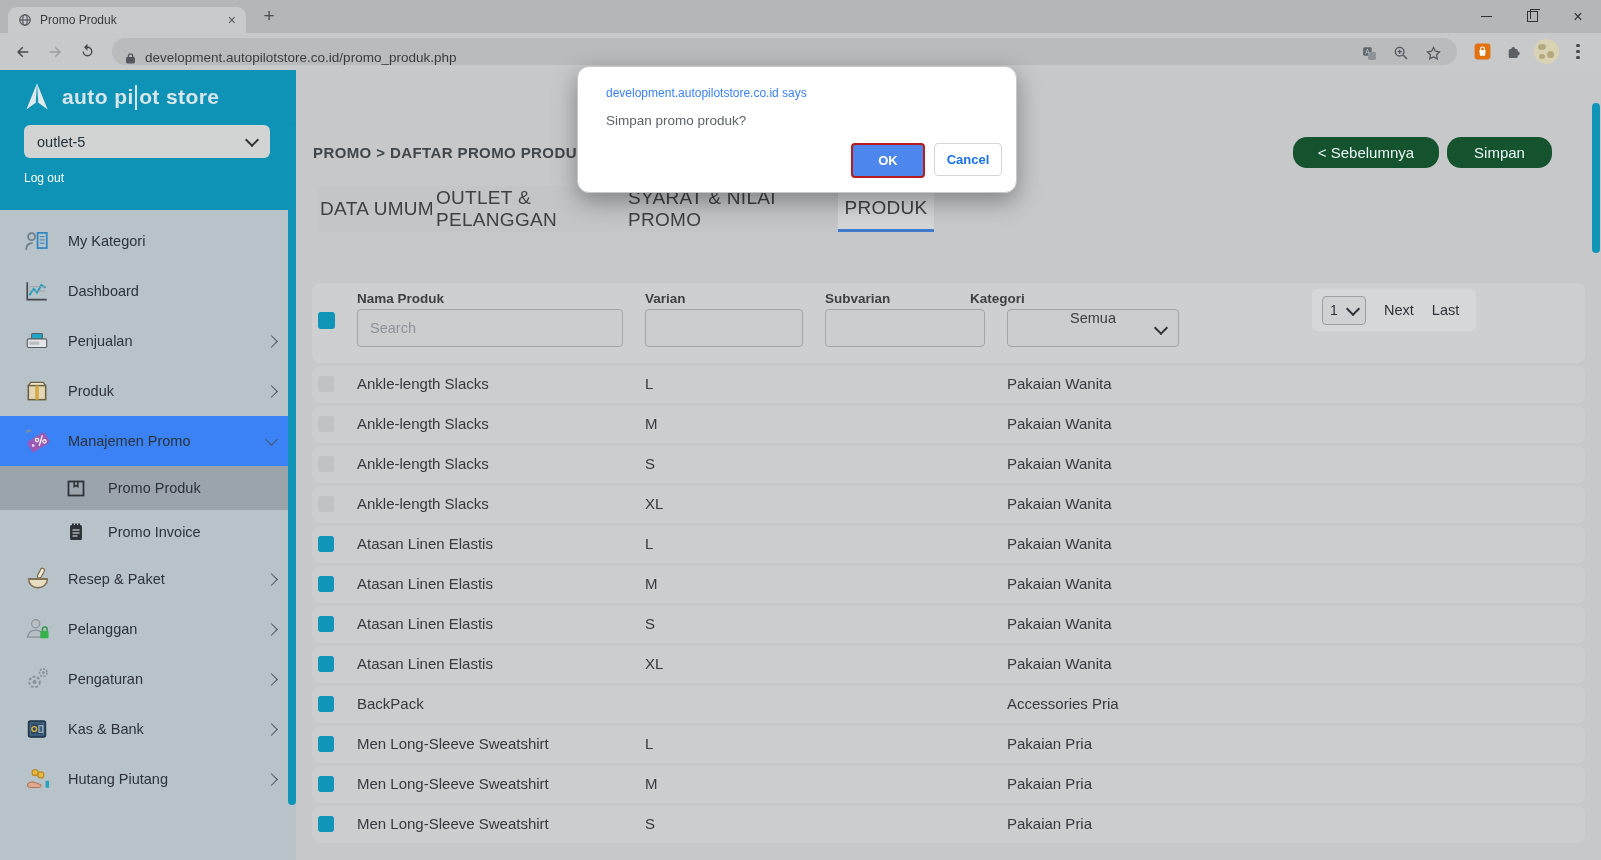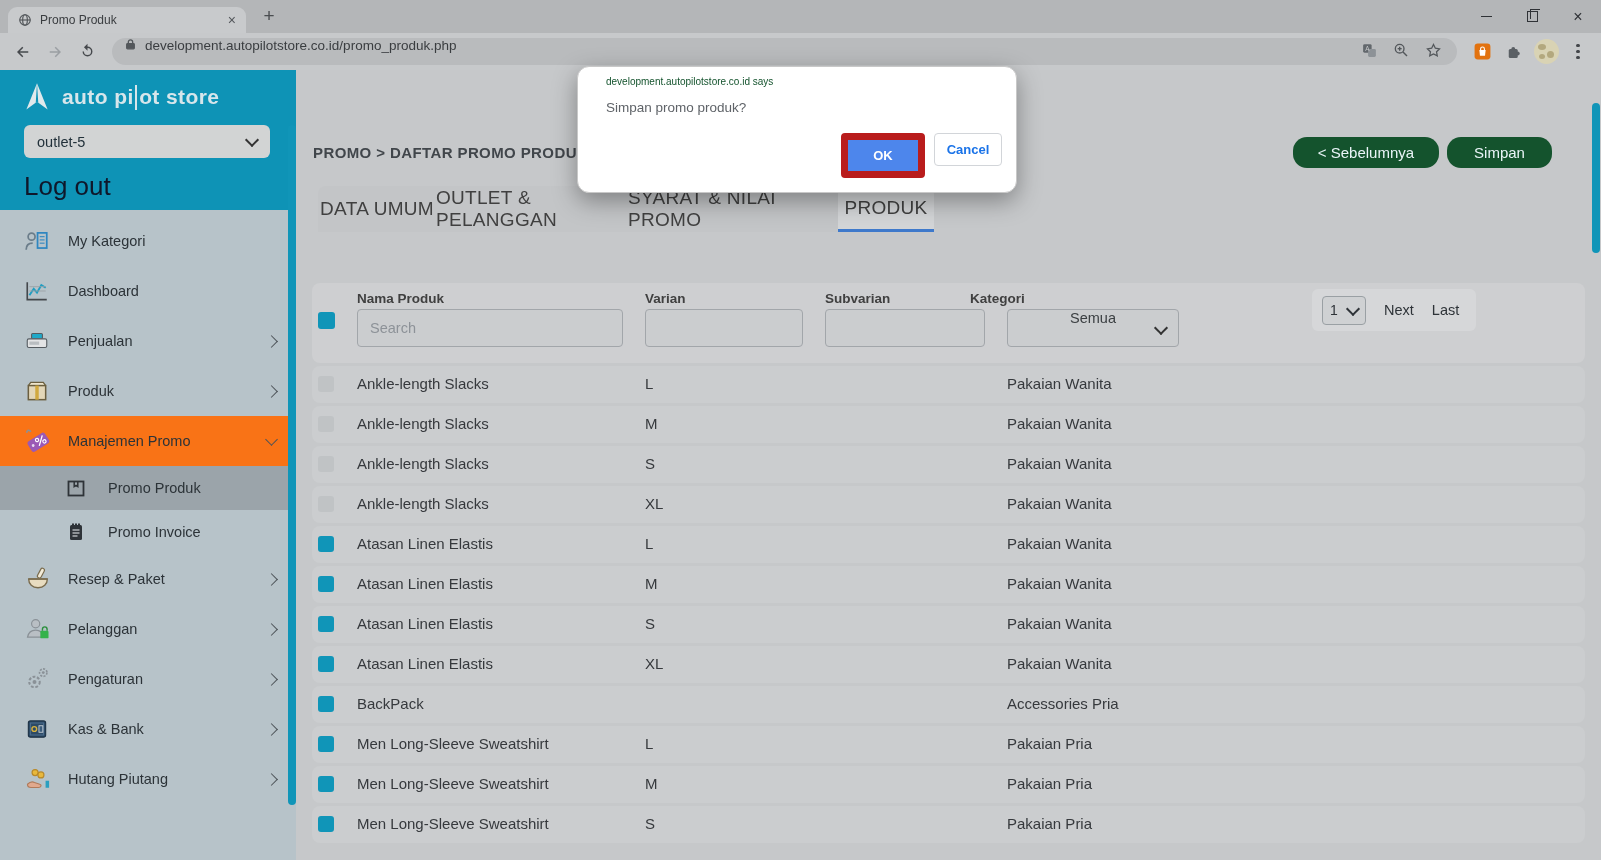--- a/index.html
+++ b/index.html
@@ -14,44 +14,44 @@
   .newtab{position:absolute;left:256px;top:3px;font-size:19px;color:#4a4d50;width:26px;height:26px;
           display:flex;align-items:center;justify-content:center;}
   .wincontrols{position:absolute;right:0;top:0;height:33px;display:flex;}
   .winbtn{width:46px;display:flex;align-items:center;justify-content:center;color:#2f3236;}
   .min-glyph{width:11px;height:0;border-top:1.6px solid #2f3236;display:block;}
   .restore-glyph{width:9px;height:9px;border:1.4px solid #2f3236;position:relative;display:block;}
   .restore-glyph:before{content:"";position:absolute;left:2px;bottom:2px;width:9px;height:9px;border:1.4px solid #2f3236;border-right:none;border-bottom:none;}
   .close-glyph{font-size:16px;line-height:1;}
   .toolbar{height:37px;background:#c7c9cb;display:flex;align-items:center;padding:0 8px;box-sizing:border-box;gap:2px;}
   .navicon{width:30px;height:30px;display:flex;align-items:center;justify-content:center;flex-shrink:0;}
-  .urlbar{flex:1;height:27px;border-radius:14px;background:#b9bbbd;display:flex;align-items:flex-start;
+  .urlbar{flex:1;height:27px;border-radius:14px;background:#b9bbbd;display:flex;align-items:flex-end;
           padding:0 12px;box-sizing:border-box;margin:0 8px;gap:8px;min-width:0;}
   .urltext{font-size:13.5px;color:#3a3d40;flex:1;white-space:nowrap;overflow:hidden;}
   .pillicon{width:24px;height:24px;display:flex;align-items:center;justify-content:center;flex-shrink:0;}
   .exticon{width:30px;height:30px;display:flex;align-items:center;justify-content:center;flex-shrink:0;}
   .avatar{width:25px;height:25px;border-radius:50%;background:#d9d3b4;position:relative;overflow:hidden;}
   .avatar i{position:absolute;background:#b3a87e;border-radius:50%;}
   .dots{display:flex;flex-direction:column;gap:2.5px;}
   .dots i{width:3.2px;height:3.2px;border-radius:50%;background:#43464a;}
   
   .content{display:flex;height:790px;position:relative;}
   .sidebar{width:296px;flex-shrink:0;background:#b7c3c9;position:relative;overflow:hidden;}
   .sb-header{height:140px;background:#0e93b6;box-sizing:border-box;padding-top:12px;}
   .logo{display:flex;align-items:center;gap:10px;padding-left:22px;}
   .logo-text{font-size:21px;font-weight:600;color:#d7e6eb;letter-spacing:.4px;display:flex;align-items:center;}
   .logo-bar{display:inline-block;width:2.5px;height:25px;background:#d7e6eb;margin:0 2px 0 1px;}
   .outlet-select{margin:13px 26px 0 24px;height:33px;background:#d2d4d4;border-radius:6px;display:flex;
           align-items:center;padding:0 13px;font-size:14.5px;color:#22313a;}
   .cdown{width:8px;height:8px;border-right:2px solid #333;border-bottom:2px solid #333;transform:rotate(45deg);margin-left:auto;margin-top:-3px;}
-  .logout{margin:13px 0 0 24px;font-size:26px;color:#0f172a;}
+  .logout{margin:13px 0 0 24px;font-size:12px;color:#ffffff;}
   .sb-nav{position:absolute;top:140px;left:0;right:0;bottom:0;padding-top:6px;}
   .sb-item{height:50px;display:flex;align-items:center;padding:0 20px 0 24px;box-sizing:border-box;}
   .sb-item.sub{height:44px;padding-left:64px;}
-  .sb-item.grp{background:#f97316;}
+  .sb-item.grp{background:#3b82f6;}
   .sb-item.sel{background:#9ba4aa;}
   .sb-ico{width:32px;margin-right:12px;display:flex;align-items:center;}
   .sb-label{font-size:14.5px;color:#2c3338;}
   .chev{width:8px;height:8px;border-right:1.8px solid #4c5257;border-bottom:1.8px solid #4c5257;margin-left:auto;}
   .chev.r{transform:rotate(-45deg);}
   .chev.d{transform:rotate(45deg);margin-top:-4px;}
   .sb-scrollthumb{position:absolute;left:288px;top:55px;width:8px;height:680px;background:#1095b8;border-radius:4px;z-index:5;}
   .main{flex:1;position:relative;background:#c6c8ca;}
   .right-scrollthumb{position:absolute;right:1px;top:33px;width:8px;height:150px;background:#1095b8;border-radius:4px;}
   .breadcrumb{position:absolute;left:17px;top:74px;font-size:15px;font-weight:bold;color:#41464b;letter-spacing:.4px;}
@@ -80,25 +80,25 @@
            display:flex;align-items:center;padding:0 7px;box-sizing:border-box;font-size:14px;color:#2e3338;}
   .pagelink{font-size:14.5px;color:#2e3338;margin-left:18px;}
   .rows{position:absolute;left:16px;top:296px;width:1273px;}
   .prow{height:37px;margin-bottom:3px;background:#cbcdcf;border-radius:8px;position:relative;}
   .prow .cbx{position:absolute;left:6px;top:10px;}
   .cell{position:absolute;top:9px;font-size:15px;color:#36393d;white-space:nowrap;}
   .c-name{left:45px;} .c-var{left:333px;} .c-sub{left:513px;} .c-kat{left:695px;}
   
   .dialog{position:absolute;left:577px;top:66px;width:440px;height:127px;background:#ffffff;border:1px solid #c8c8c8;
           border-radius:12px;box-shadow:0 8px 24px rgba(0,0,0,.35);z-index:50;box-sizing:border-box;}
-  .dlg-title{margin:9px 28px 0;font-size:10px;color:#14532d;}
+  .dlg-title{margin:19px 28px 0;font-size:12px;color:#3b82f6;}
   .dlg-msg{margin:13px 28px 0;font-size:13.5px;color:#5f6368;}
   .dlg-btns{position:absolute;right:14px;bottom:14px;display:flex;gap:9px;}
   .dlg-ok{width:70px;height:31px;background:#4d86ec;border-radius:4px;color:#fff;font-size:13px;font-weight:bold;
-          display:flex;align-items:center;justify-content:center;border:7px solid #b91c1c;}
+          display:flex;align-items:center;justify-content:center;border:2px solid #b91c1c;}
   .dlg-cancel{width:66px;height:31px;background:#fff;border:1px solid #d2d5d9;border-radius:4px;color:#1a73e8;
           font-size:13px;font-weight:bold;display:flex;align-items:center;justify-content:center;}
 </style>
 </head>
 <body>
 
 <div class="titlebar">
   <div class="btab">
     <span style="display:flex;">
       <svg width="14" height="14" viewBox="0 0 24 24">

